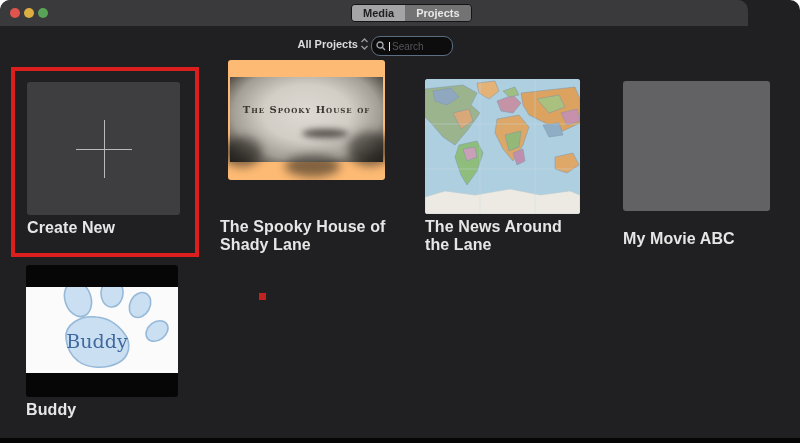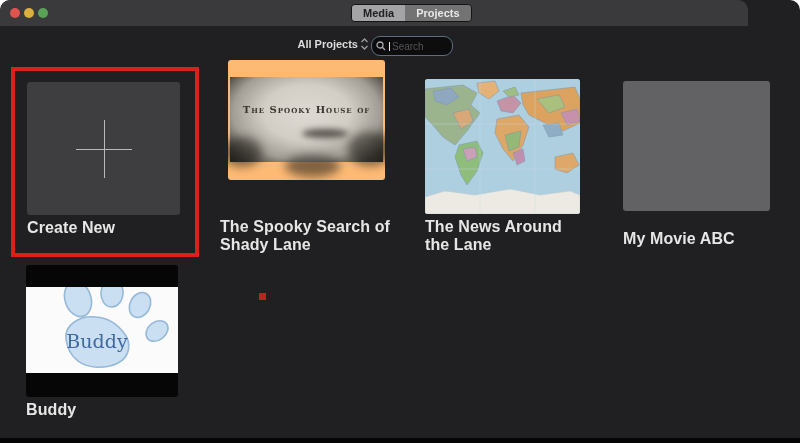--- a/index.html
+++ b/index.html
@@ -152,21 +152,21 @@
     <div class="spooky-inner">
       <div class="blotch" style="left:-8px;  top:60px; width:40px; height:30px;"></div>
       <div class="blotch" style="left:118px; top:55px; width:45px; height:34px;"></div>
       <div class="blotch" style="left:55px;  top:78px; width:55px; height:22px;"></div>
       <div class="spooky-text">
         <div>The Spooky House of</div>
       </div>
       <div class="smudge"></div>
     </div>
   </div>
-  <div class="tile-label" style="left:220px; top:218px; width:173px;">The Spooky Search of Shady Lane</div>
+  <div class="tile-label" style="left:220px; top:218px; width:173px;">The Spooky House of Shady Lane</div>
 
   <div class="thumb thumb-map">
     <svg width="155" height="135" viewBox="0 0 155 135">
       <rect x="0" y="0" width="155" height="135" fill="#aecfe0"></rect>
 
       <path d="M0 10 L38 6 L52 14 L46 26 L55 34 L42 52 L30 66 L18 58 L6 44 L0 38 Z" fill="#9cb48e" stroke="#7d95a8" stroke-width="0.5"></path>
       <path d="M8 12 L26 9 L34 18 L22 26 L10 22 Z" fill="#8fa8c0" stroke="#7d95a8" stroke-width="0.5"></path>
       <path d="M28 34 L44 30 L48 42 L36 50 Z" fill="#d8a878" stroke="#7d95a8" stroke-width="0.5"></path>
 
       <path d="M52 4 L70 2 L74 12 L64 20 L54 14 Z" fill="#e4b277" stroke="#7d95a8" stroke-width="0.5"></path>

